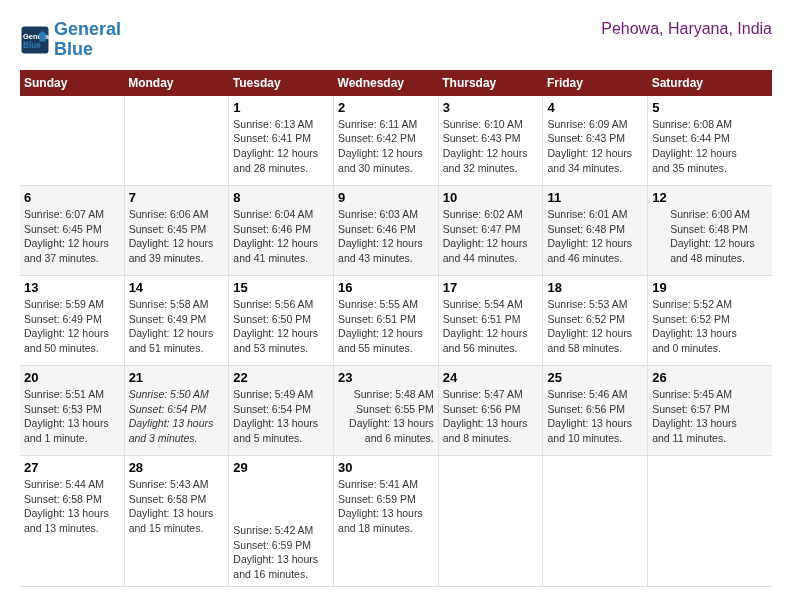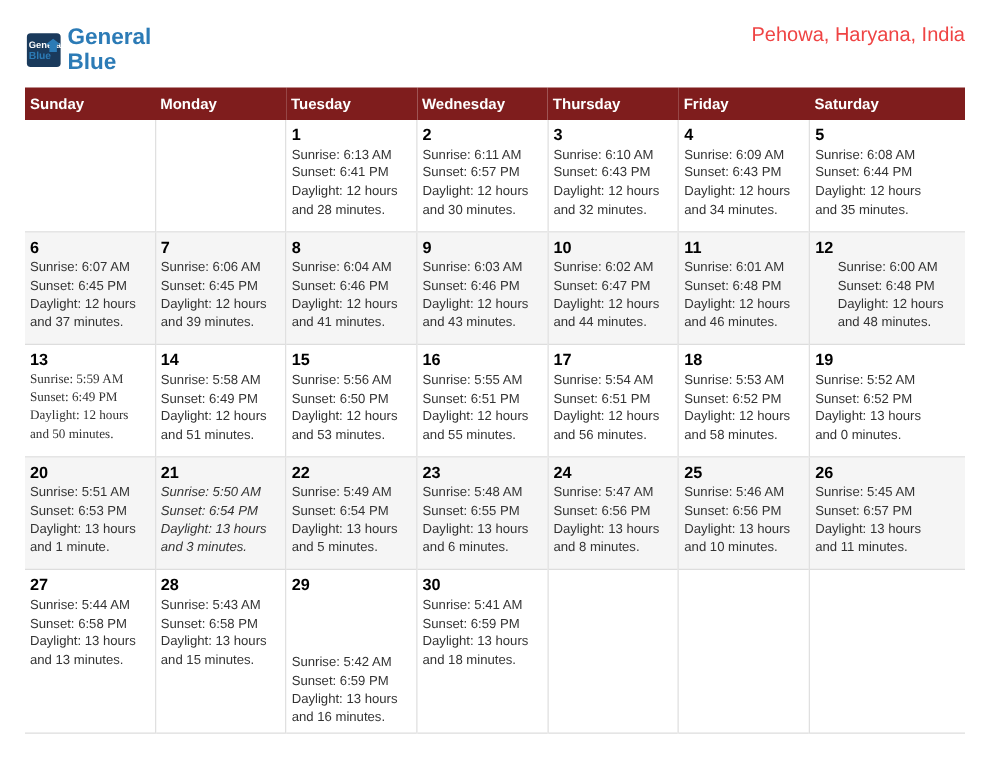--- a/index.html
+++ b/index.html
@@ -37,21 +37,21 @@
     .title-block {
       text-align: right;
     }
     .title-block h1 {
       font-size: 36px;
       color: #1a3a5c;
       font-weight: bold;
     }
     .title-block h2 {
       font-size: 16px;
-      color: #ef4444;
+      color: #701a75;
       font-weight: normal;
     }
     table {
       width: 100%;
       border-collapse: collapse;
       font-size: 11px;
     }
     thead tr th {
       background-color: #7f1d1d;
       color: #fff;
@@ -133,21 +133,21 @@
         <td>
           <span class="day-num">1</span>
           <div class="day-info" style="white-space: pre-line;">Sunrise: 6:13 AM
 Sunset: 6:41 PM
 Daylight: 12 hours
 and 28 minutes.</div>
         </td>
         <td>
           <span class="day-num">2</span>
           <div class="day-info" style="white-space: pre-line;">Sunrise: 6:11 AM
-Sunset: 6:57 PM
+Sunset: 6:42 PM
 Daylight: 12 hours
 and 30 minutes.</div>
         </td>
         <td>
           <span class="day-num">3</span>
           <div class="day-info" style="white-space: pre-line;">Sunrise: 6:10 AM
 Sunset: 6:43 PM
 Daylight: 12 hours
 and 32 minutes.</div>
         </td>
@@ -213,21 +213,21 @@
           <span class="day-num">12</span>
           <div class="day-info" style="white-space: pre-line; margin-left: 18px;">Sunrise: 6:00 AM
 Sunset: 6:48 PM
 Daylight: 12 hours
 and 48 minutes.</div>
         </td>
       </tr>
       <tr>
         <td>
           <span class="day-num">13</span>
-          <div class="day-info" style="white-space: pre-line; font-family: Liberation Serif, serif;">Sunrise: 5:59 AM
+          <div class="day-info" style="white-space: pre-line;">Sunrise: 5:59 AM
 Sunset: 6:49 PM
 Daylight: 12 hours
 and 50 minutes.</div>
         </td>
         <td>
           <span class="day-num">14</span>
           <div class="day-info" style="white-space: pre-line;">Sunrise: 5:58 AM
 Sunset: 6:49 PM
 Daylight: 12 hours
 and 51 minutes.</div>
@@ -285,21 +285,21 @@
         </td>
         <td>
           <span class="day-num">22</span>
           <div class="day-info" style="white-space: pre-line;">Sunrise: 5:49 AM
 Sunset: 6:54 PM
 Daylight: 13 hours
 and 5 minutes.</div>
         </td>
         <td>
           <span class="day-num">23</span>
-          <div class="day-info" style="white-space: pre-line;">Sunrise: 5:48 AM
+          <div class="day-info" style="white-space: pre-line; text-align: right;">Sunrise: 5:48 AM
 Sunset: 6:55 PM
 Daylight: 13 hours
 and 6 minutes.</div>
         </td>
         <td>
           <span class="day-num">24</span>
           <div class="day-info" style="white-space: pre-line;">Sunrise: 5:47 AM
 Sunset: 6:56 PM
 Daylight: 13 hours
 and 8 minutes.</div>

